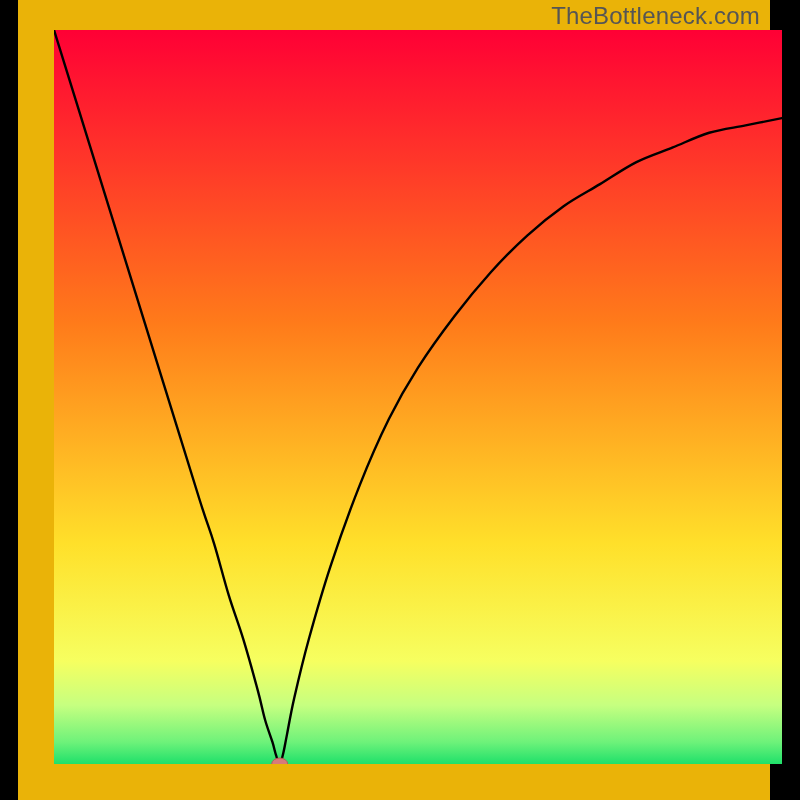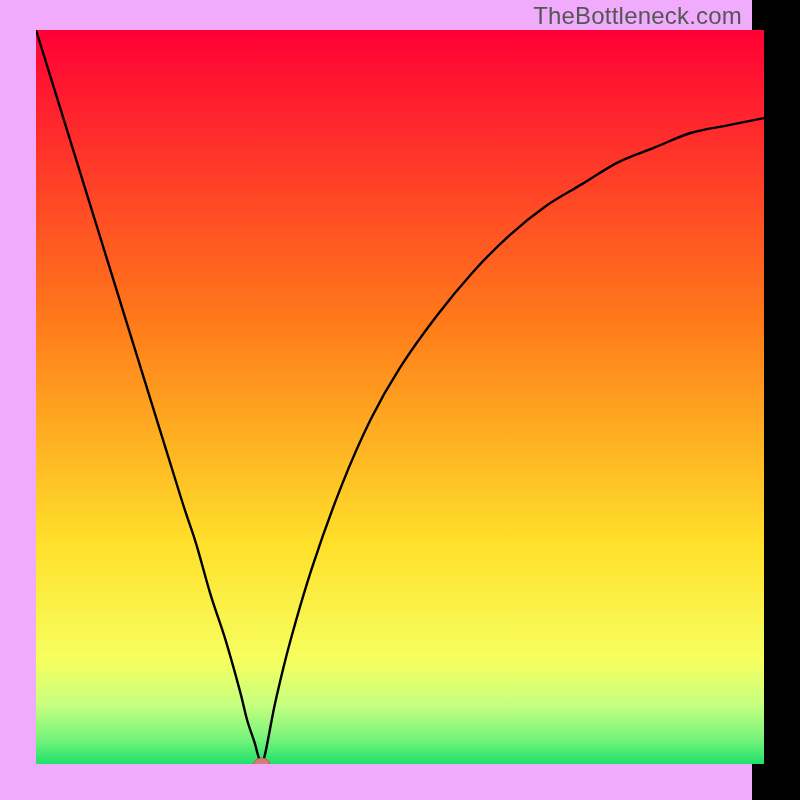--- a/index.html
+++ b/index.html
@@ -8,21 +8,22 @@
     width: 800px;
     height: 800px;
     overflow: hidden;
     background: #000;
     font-family: Arial, Helvetica, sans-serif;
   }
   .frame {
     position: relative;
     width: 752px;
     height: 800px;
-    background: #f0abfc;
+    background: #eab308;
+    margin-left: 18px;
   }
   .watermark {
     position: absolute;
     top: 2px;
     right: 10px;
     color: #555;
     font-size: 24px;
     font-weight: 500;
     letter-spacing: 0.2px;
     z-index: 5;

